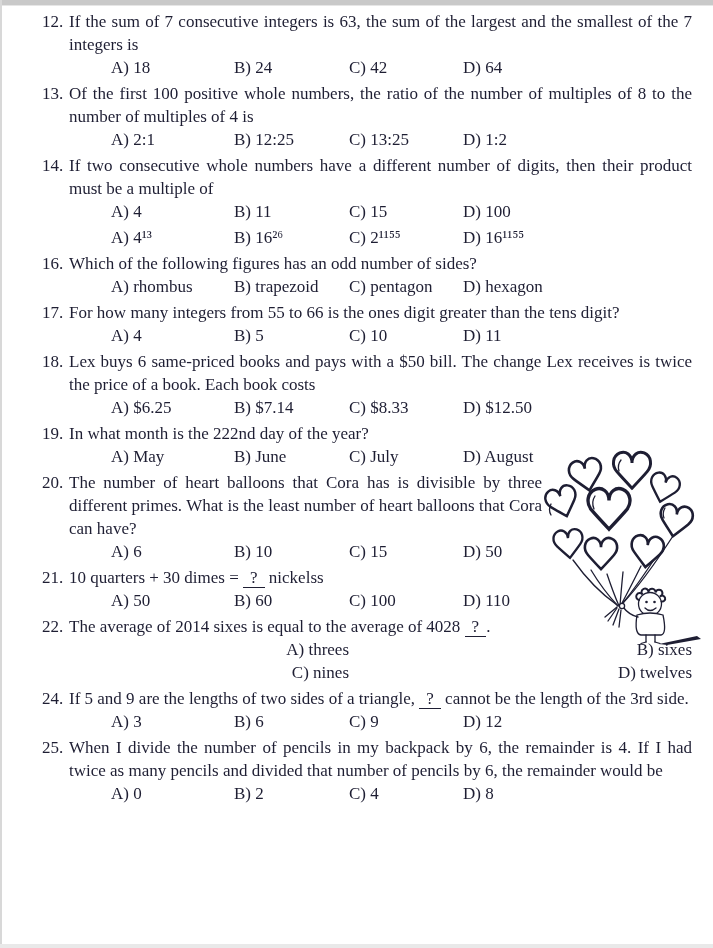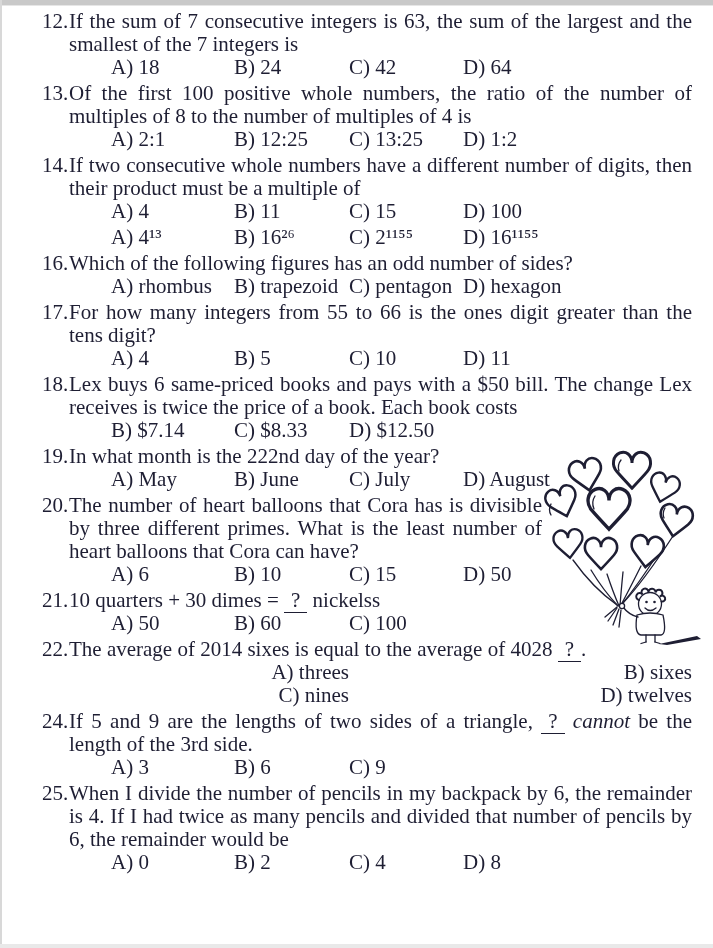--- a/index.html
+++ b/index.html
@@ -1,39 +1,39 @@
 <!DOCTYPE html>
 <html><head>
 <meta charset="utf-8">
 <style>
   html,body { margin:0; padding:0; background:#ffffff; }
   .page {
     position:relative; width:713px; height:948px; background:#ffffff;
     font-family:"Liberation Serif","DejaVu Serif",serif;
-    font-size:21px; line-height:23px; color:#1e1e33; overflow:hidden;
+    font-size:17px; line-height:23px; color:#1e1e33; overflow:hidden;
   }
   .edge-top    { position:absolute; top:0; left:0; width:100%; height:5px; background:#c9c9c9; border-bottom:1px solid #e6e6e6; }
   .edge-left   { position:absolute; top:0; left:0; width:2px; height:100%; background:#d8d8d8; }
   .edge-bottom { position:absolute; bottom:0; left:0; width:100%; height:4px; background:#e9e9e9; }
 
   .content { position:absolute; left:42px; top:10px; width:650px; }
 
   .q { margin:0 0 3px 0; }
   .qrow { display:flex; }
   .qnum { width:27px; flex:none; }
   .qtext { flex:1 1 auto; text-align:justify; }
   .qtext.narrow { max-width:473px; }
   .opts {
     display:grid; grid-template-columns:123px 115px 114px 1fr;
     margin-left:69px;
   }
   .opts.two-col { grid-template-columns:238px 1fr;text-align:right; }
   .opt { white-space:nowrap; }
   .blank { border-bottom:1.3px solid #1e1e33; padding:0 7px; }
-  .it { font-style:italic; }
+  .it { }
 
   .illustration { position:absolute; top:448px; left:533px; width:174px; height:198px; }
   .illustration svg { width:100%; height:100%; }
   .ln { fill:none; stroke:#1e1e33; stroke-width:1.3; stroke-linecap:round; vector-effect:non-scaling-stroke; }
   .ht { fill:#ffffff; stroke:#1e1e33; stroke-width:1.3; vector-effect:non-scaling-stroke; }
 </style>
 </head>
 <body>
 
 <div class="page">
@@ -116,20 +116,21 @@
         <span class="opt">D) 11</span>
       </div>
     </div>
 
     <div class="q">
       <div class="qrow">
         <span class="qnum">18.</span>
         <span class="qtext">Lex buys 6 same-priced books and pays with a $50 bill. The change Lex receives is twice the price of a book. Each book costs</span>
       </div>
       <div class="opts">
+        <span class="opt">A) $6.25</span>
         <span class="opt">B) $7.14</span>
         <span class="opt">C) $8.33</span>
         <span class="opt">D) $12.50</span>
       </div>
     </div>
 
     <div class="q">
       <div class="qrow">
         <span class="qnum">19.</span>
         <span class="qtext narrow">In what month is the 222nd day of the year?</span>
@@ -157,20 +158,21 @@
 
     <div class="q">
       <div class="qrow">
         <span class="qnum">21.</span>
         <span class="qtext narrow"><span>10 quarters + 30 dimes =</span> <span class="blank">?</span><span> nickelss</span></span>
       </div>
       <div class="opts">
         <span class="opt">A) 50</span>
         <span class="opt">B) 60</span>
         <span class="opt">C) 100</span>
+        <span class="opt">D) 110</span>
       </div>
     </div>
 
     <div class="q">
       <div class="qrow">
         <span class="qnum">22.</span>
         <span class="qtext"><span>The average of 2014 sixes is equal to the average of 4028</span> <span class="blank">?</span><span>.</span></span>
       </div>
       <div class="opts two-col">
         <span class="opt">A) threes</span>
@@ -183,20 +185,21 @@
 
     <div class="q">
       <div class="qrow">
         <span class="qnum">24.</span>
         <span class="qtext"><span>If 5 and 9 are the lengths of two sides of a triangle,</span> <span class="blank">?</span> <span class="it">cannot</span><span> be the length of the 3rd side.</span></span>
       </div>
       <div class="opts">
         <span class="opt">A) 3</span>
         <span class="opt">B) 6</span>
         <span class="opt">C) 9</span>
+        <span class="opt">D) 12</span>
       </div>
     </div>
 
     <div class="q">
       <div class="qrow">
         <span class="qnum">25.</span>
         <span class="qtext">When I divide the number of pencils in my backpack by 6, the remainder is 4. If I had twice as many pencils and divided that number of pencils by 6, the remainder would be</span>
       </div>
       <div class="opts">
         <span class="opt">A) 0</span>

